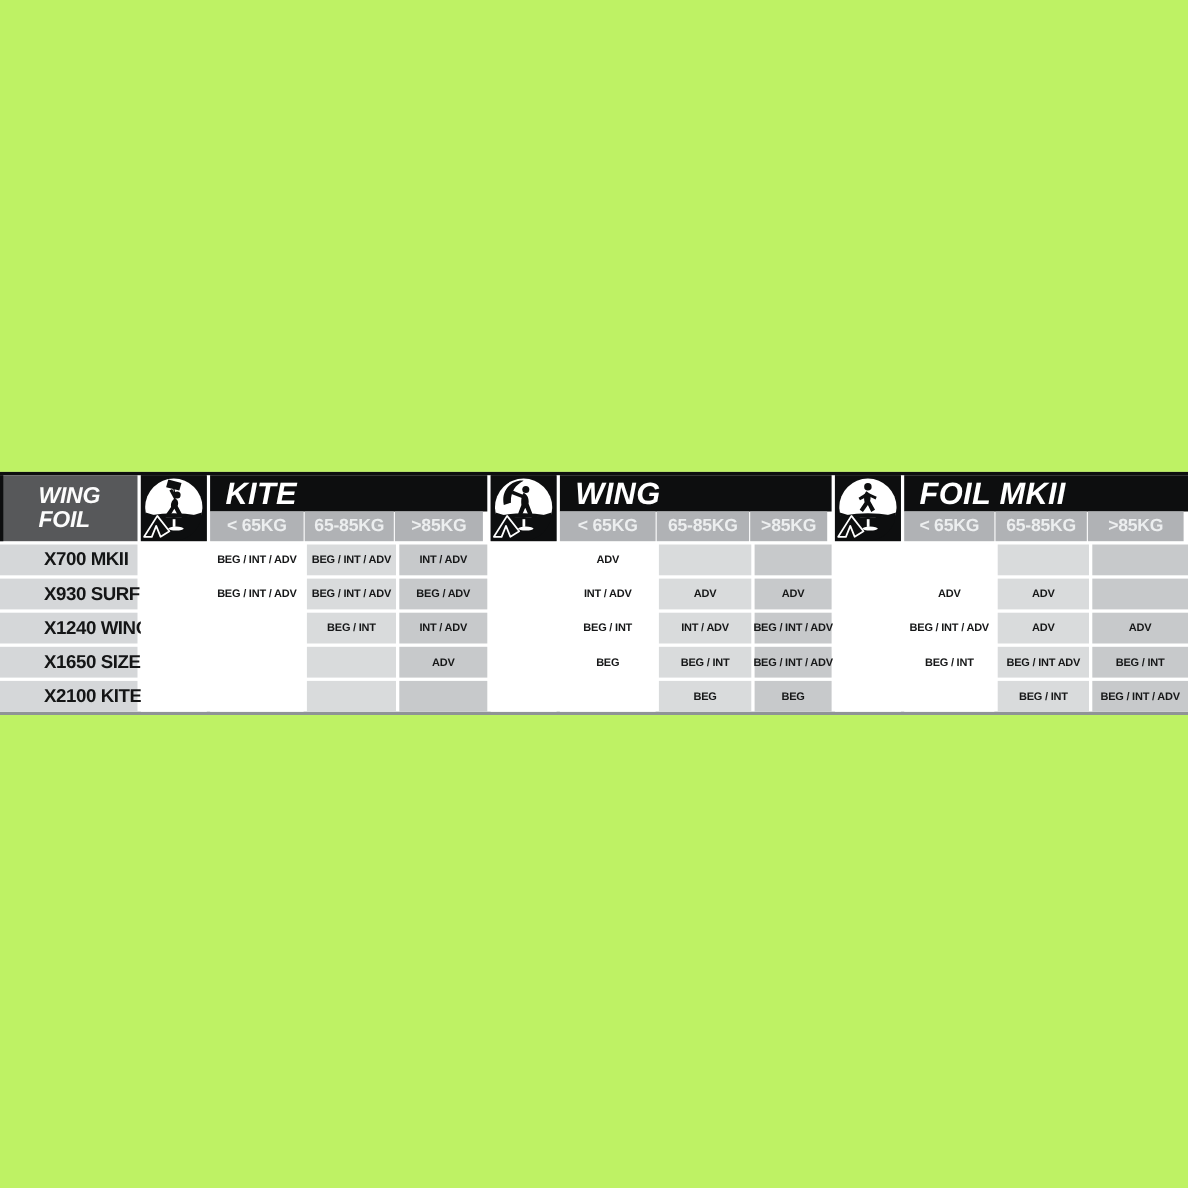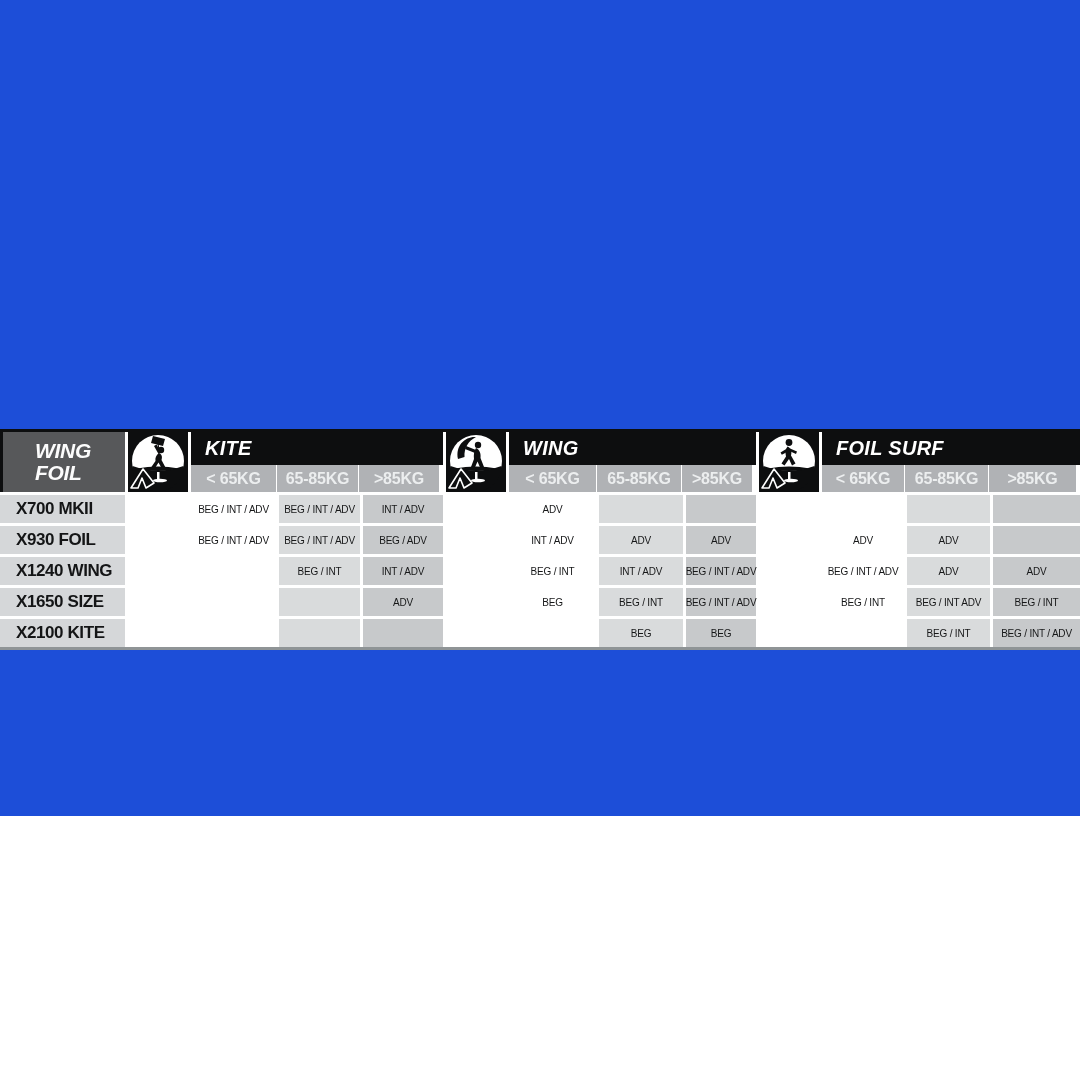--- a/index.html
+++ b/index.html
@@ -1,42 +1,42 @@
 <!DOCTYPE html>
 <html><head>
 <meta charset="utf-8">
 <style>
   html,body{margin:0;padding:0;background:#ffffff;}
   *{box-sizing:border-box;}
-  .canvas{position:relative;width:1080px;height:816px;background:#1d4ed8;overflow:hidden;
+  .canvas{position:relative;width:1080px;height:1080px;background:#bef264;overflow:hidden;
           font-family:"Liberation Sans","DejaVu Sans",sans-serif;}
   .size-table{position:absolute;left:0;top:429px;width:1080px;
               border-top:3px solid #0d0e0f;border-bottom:3px solid #8f9496;
               display:grid;gap:3px;background:#ffffff;
               grid-template-columns:125px 60px 85px 81px 80px 60px 87px 84px 70px 60px 82px 83px 87px;
               grid-template-rows:60px 28px 28px 28px 28px 28px;}
   .corner{background:#57585a;border-left:3px solid #0d0e0f;color:#fcfcfc;
           font-style:italic;font-weight:bold;font-size:21px;line-height:22px;
           padding:8px 0 0 32px;letter-spacing:-0.3px;}
   .corner span{display:block;}
   .icon-head{background:#0d0e0f;overflow:hidden;}
   .icon-head svg{display:block;}
   .sec{grid-column:span 3;display:flex;flex-direction:column;}
   .sec .bar{height:33px;background:#0d0e0f;color:#ffffff;font-style:italic;font-weight:bold;
-            font-size:20px;display:flex;align-items:center;padding-left:14px;letter-spacing:0.3px;}
+            font-size:28px;display:flex;align-items:center;padding-left:14px;letter-spacing:0.3px;}
   .sec .weights{flex:1;display:flex;gap:1px;}
   .wcell{background:#b0b2b5;color:#eceeef;font-weight:bold;font-size:16px;letter-spacing:-0.2px;
          display:flex;align-items:center;justify-content:center;white-space:nowrap;}
   .sec.k .w1{width:85px}.sec.k .w2{width:81px}.sec.k .w3{width:80px}
   .sec.w .w1{width:87px}.sec.w .w2{width:84px}.sec.w .w3{width:70px}
   .sec.f .w1{width:82px}.sec.f .w2{width:83px}.sec.f .w3{width:87px}
-  .model{background:#d5d7d9;display:flex;align-items:center;padding-left:16px;
+  .model{background:#d5d7d9;display:flex;align-items:center;padding-left:40px;
          font-weight:bold;font-size:17px;color:#141516;letter-spacing:-0.4px;white-space:nowrap;}
   .spacer{background:#ffffff;}
-  .v{display:flex;align-items:center;justify-content:center;font-weight:normal;font-size:10px;
+  .v{display:flex;align-items:center;justify-content:center;font-weight:bold;font-size:10px;
      color:#161718;letter-spacing:-0.2px;white-space:nowrap;}
   .c1{background:#ffffff;}
   .c2{background:#d9dbdc;}
   .c3{background:#c7c9cb;}
 </style>
 </head>
 <body>
 
 <div class="canvas">
   <div class="size-table">
@@ -113,21 +113,21 @@
         <rect x="29" y="40" width="2.5" height="7" fill="#ffffff"></rect>
         <ellipse cx="32" cy="48.5" rx="7" ry="1.8" fill="#ffffff"></ellipse>
         <path d="M9 36.5 Q30 32.5 51 36.5 Q30 41.5 9 36.5 Z" fill="#0d0e0f"></path>
         <g transform="translate(3,37)">
           <path d="M0 19 L12 0 L23 14 L15 19 L11 9 L7 19 Z" fill="#0d0e0f" stroke="#ffffff" stroke-width="1.6" stroke-linejoin="round"></path>
         </g>
       </svg>
     </div>
 
     <div class="sec f">
-      <div class="bar">FOIL SURF</div>
+      <div class="bar">FOIL MKII</div>
       <div class="weights">
         <div class="wcell w1">&lt; 65KG</div>
         <div class="wcell w2">65-85KG</div>
         <div class="wcell w3">&gt;85KG</div>
       </div>
     </div>
 
     <div class="model">X700 MKII</div>
     <div class="spacer"></div>
     <div class="v c1">BEG / INT / ADV</div>
@@ -135,21 +135,21 @@
     <div class="v c3">INT / ADV</div>
     <div class="spacer"></div>
     <div class="v c1">ADV</div>
     <div class="v c2"></div>
     <div class="v c3"></div>
     <div class="spacer"></div>
     <div class="v c1"></div>
     <div class="v c2"></div>
     <div class="v c3"></div>
 
-    <div class="model">X930 FOIL</div>
+    <div class="model">X930 SURF</div>
     <div class="spacer"></div>
     <div class="v c1">BEG / INT / ADV</div>
     <div class="v c2">BEG / INT / ADV</div>
     <div class="v c3">BEG / ADV</div>
     <div class="spacer"></div>
     <div class="v c1">INT / ADV</div>
     <div class="v c2">ADV</div>
     <div class="v c3">ADV</div>
     <div class="spacer"></div>
     <div class="v c1">ADV</div>

